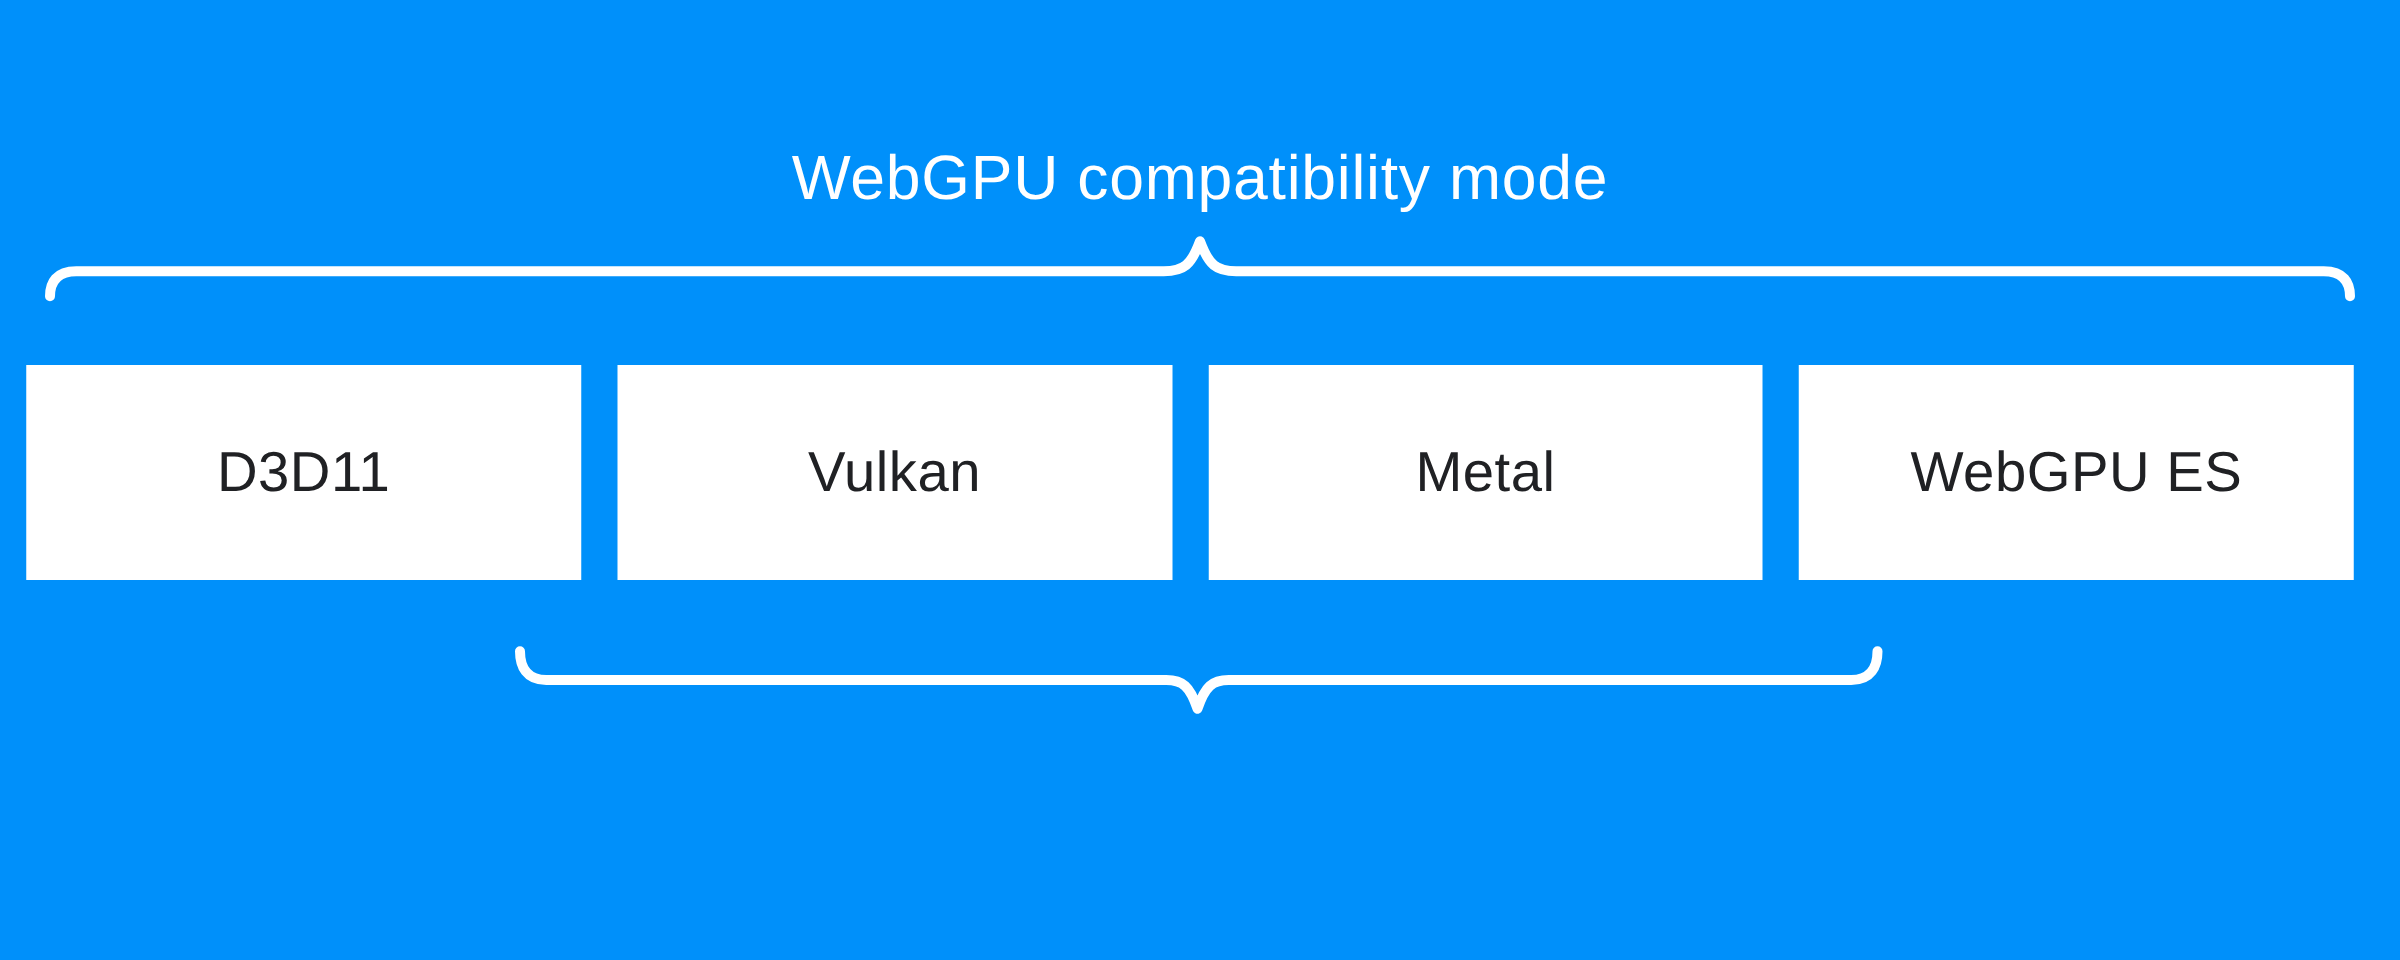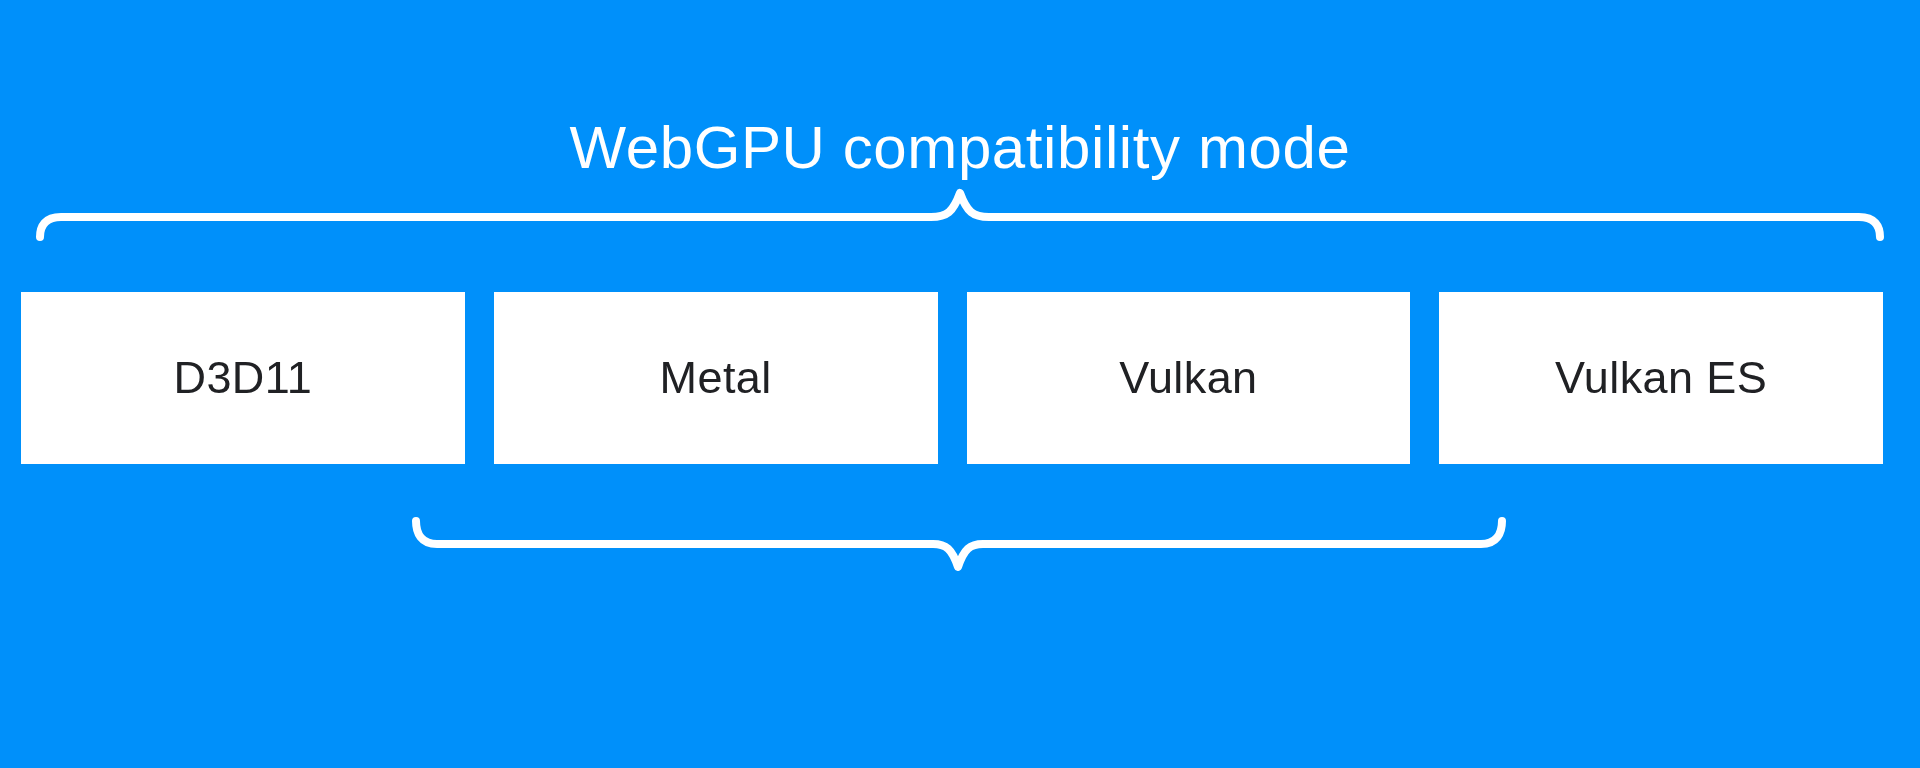--- a/index.html
+++ b/index.html
@@ -14,21 +14,21 @@
     background: #0090fa;
     overflow: hidden;
     font-family: "Liberation Sans", "DejaVu Sans", sans-serif;
   }
   .brace-label {
     position: absolute;
     left: 0;
     width: 100%;
     text-align: center;
     color: #ffffff;
-    font-size: 60px;
+    font-size: 50px;
     line-height: 1.2;
     letter-spacing: 0.6px;
     font-weight: 400;
   }
   .title-label {
     top: 112px;
   }
   .bottom-label {
     top: 584px;
   }
@@ -92,24 +92,24 @@
              C 964 549, 970 544, 983 544
              L 1481 544
              C 1497 544, 1502 533, 1502 521" stroke="#ffffff"></path>
   </svg>
 
   <div class="api-row">
     <div class="api-box">
       <span>D3D11</span>
     </div>
     <div class="api-box">
+      <span>Vulkan</span>
+    </div>
+    <div class="api-box">
       <span>Metal</span>
     </div>
     <div class="api-box">
-      <span>Vulkan</span>
-    </div>
-    <div class="api-box">
-      <span>Vulkan ES</span>
+      <span>WebGPU ES</span>
     </div>
   </div>
 
 
 </div>
 
 </body></html>

